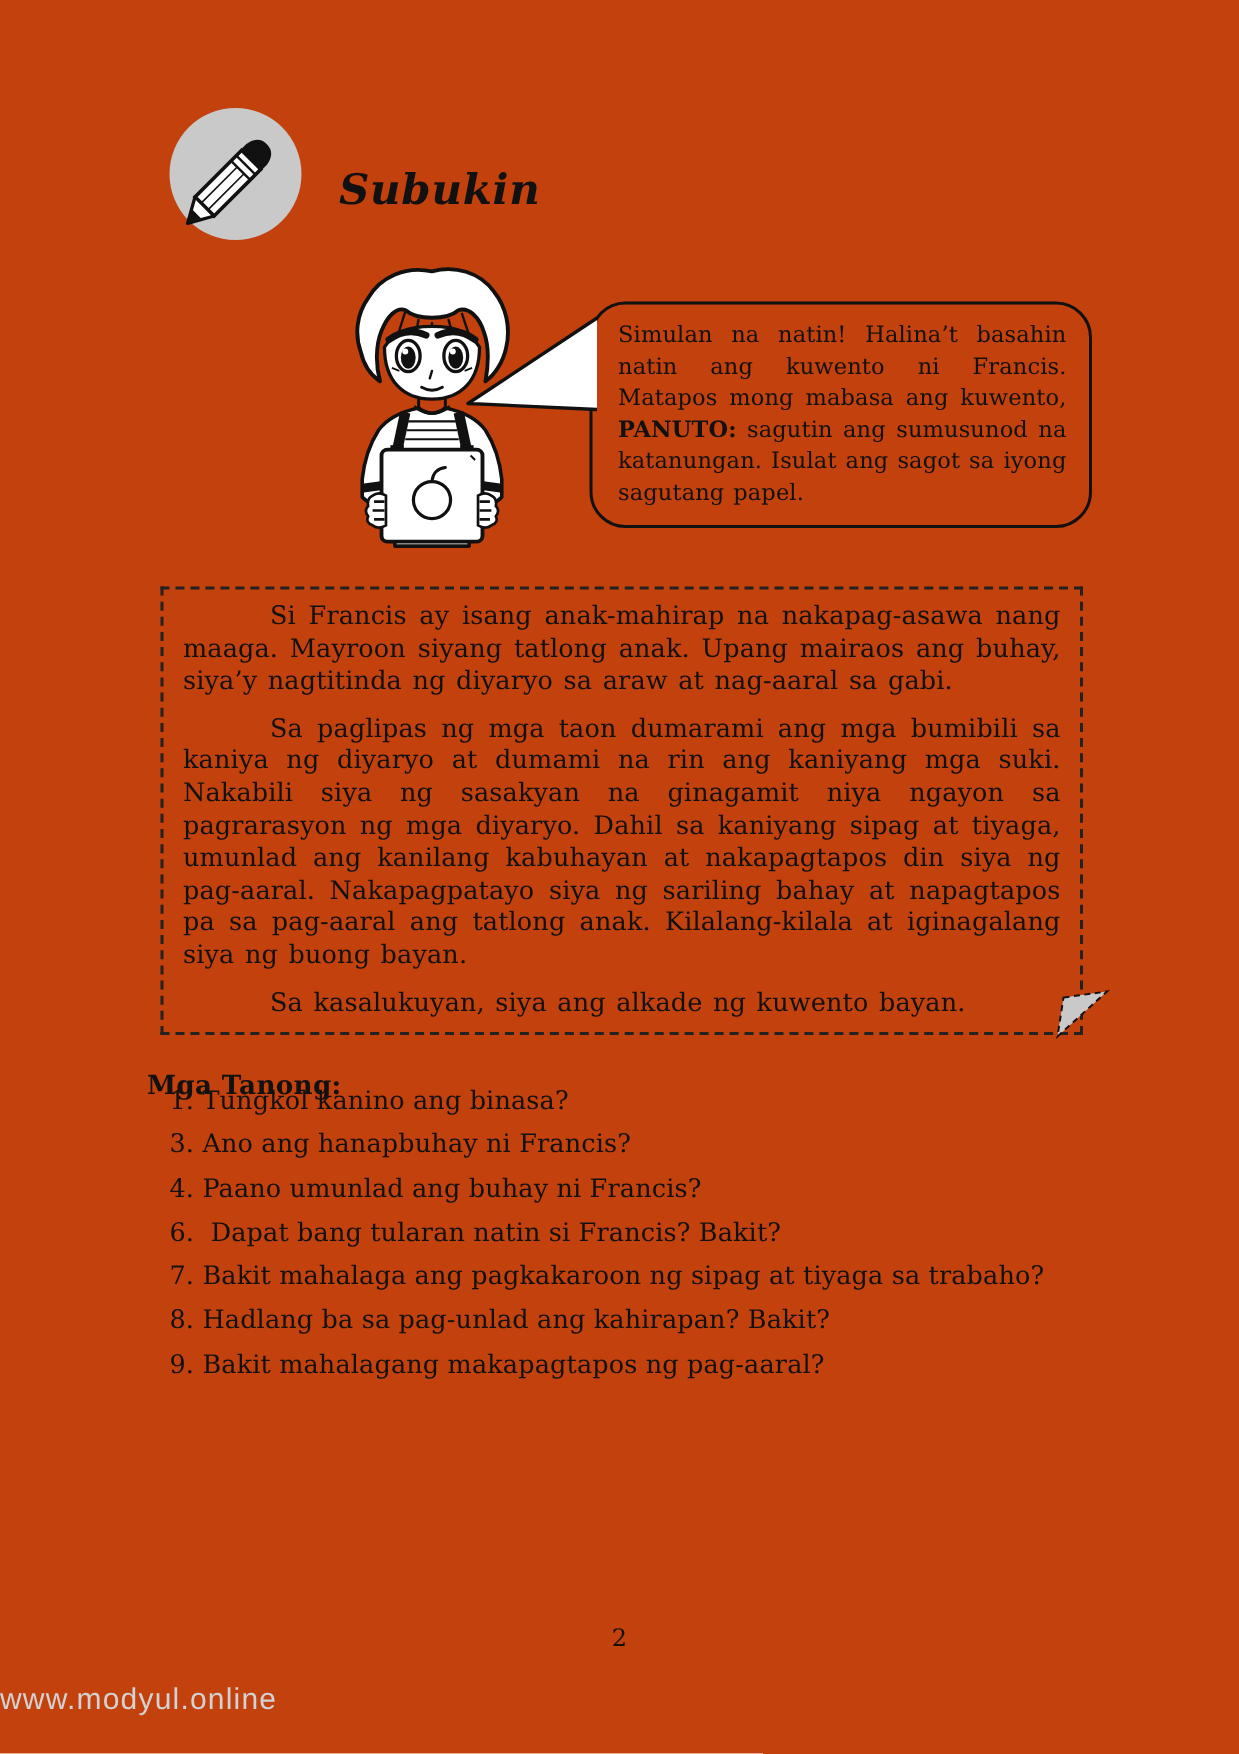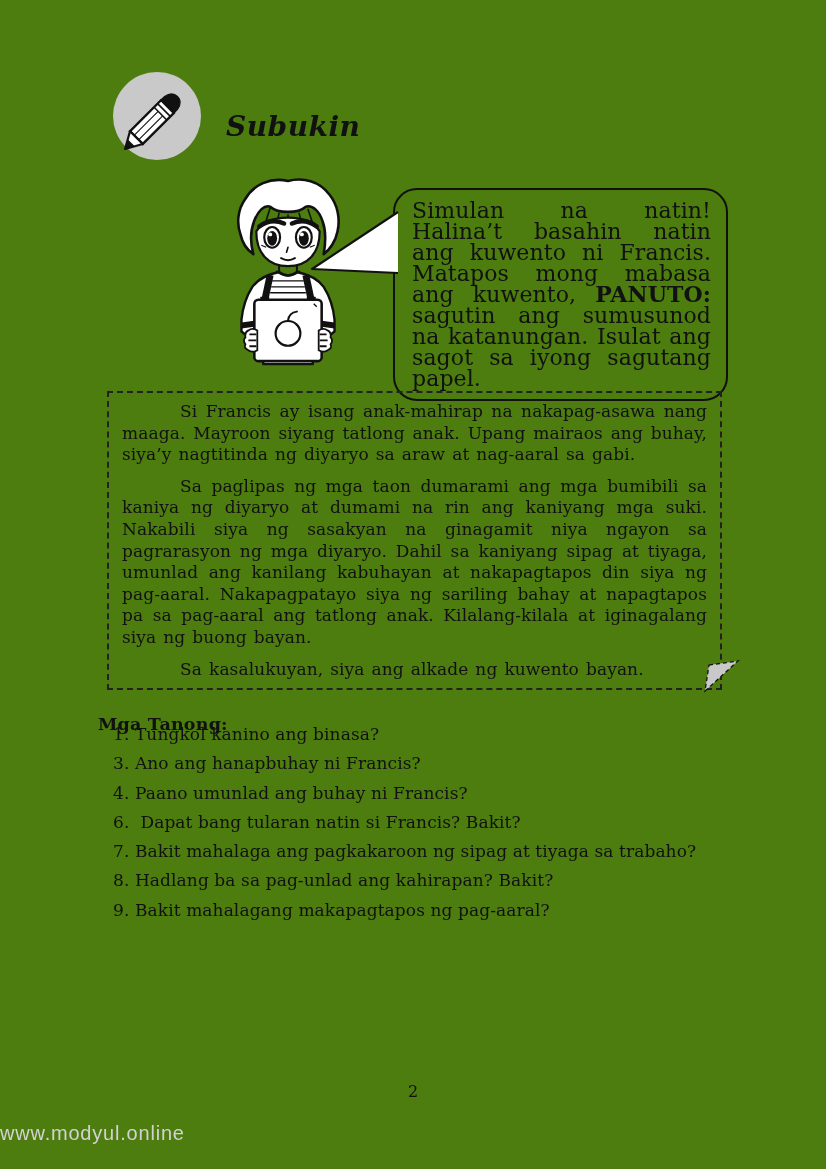--- a/index.html
+++ b/index.html
@@ -1,40 +1,40 @@
 <!DOCTYPE html>
 <html><head>
 <meta charset="utf-8">
 <style>
   * { margin:0; padding:0; box-sizing:border-box; }
   html,body { background:#ffffff; }
   body { font-family:"DejaVu Serif", serif; color:#111; }
   #page {
     position:relative; width:826px; height:1169px;
-    background:#4d7c0f; overflow:hidden;
+    background:#c2410c; overflow:hidden;
   }
   
   .icon-circle {
     position:absolute; left:113px; top:72px; width:88px; height:88px;
     border-radius:50%; background:#c9c9c9;
   }
   .icon-circle svg { position:absolute; left:0; top:0; }
   .page-title {
     position:absolute; left:226px; top:110px;
     font-size:28px; font-weight:bold; font-style:italic;
     letter-spacing:0.5px;
   }
   
   .character { position:absolute; left:208px; top:174px; width:160px; height:198px; }
   
   .bubble {
-    position:absolute; left:393px; top:188px; width:335px; min-height:151px;
+    position:absolute; left:393px; top:201px; width:335px; min-height:151px;
     border:2px solid #111; border-radius:24px;
     padding:10px 15px 10px 17px;
-    font-size:22px; line-height:21px; text-align:justify;
+    font-size:15px; line-height:21px; text-align:justify;
     letter-spacing:0.1px; word-spacing:1px;
   }
   .bubble b { font-weight:bold; }
   .bubble-tail { position:absolute; left:300px; top:200px; }
   
   .story-box {
     position:absolute; left:107px; top:391px; width:615px; height:299px;
     border:2px dashed #222; padding:8px 13px 0 13px;
   }
   .story-box p {

